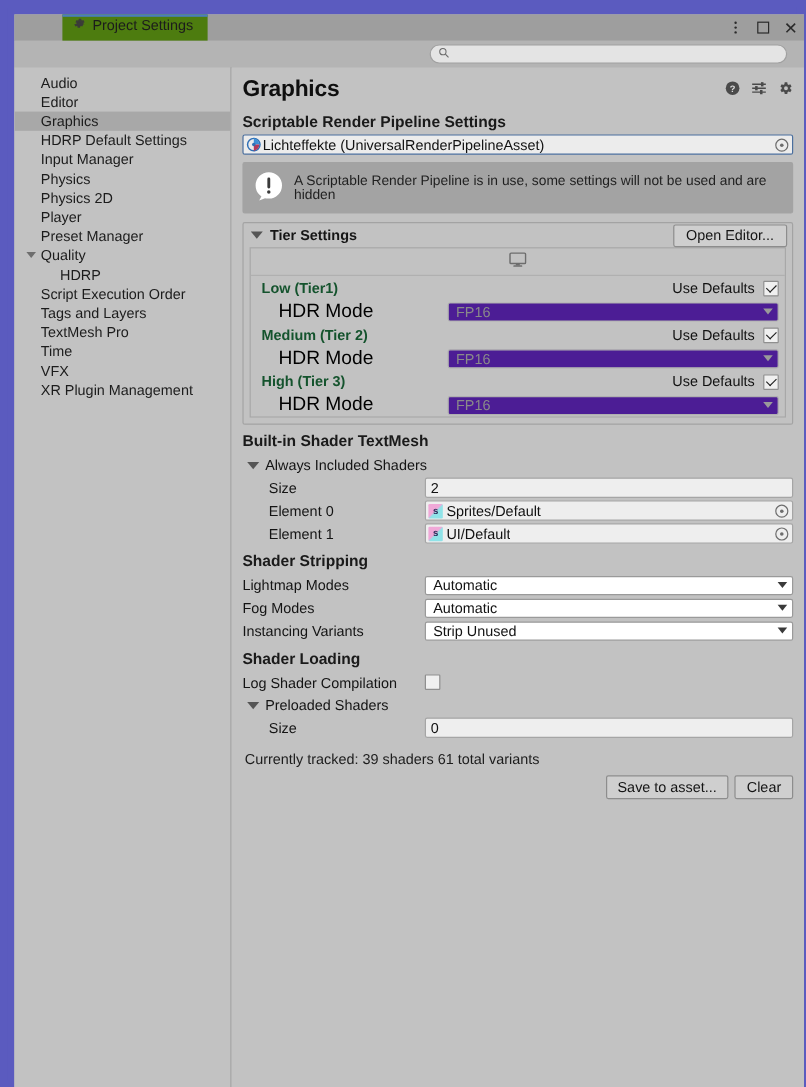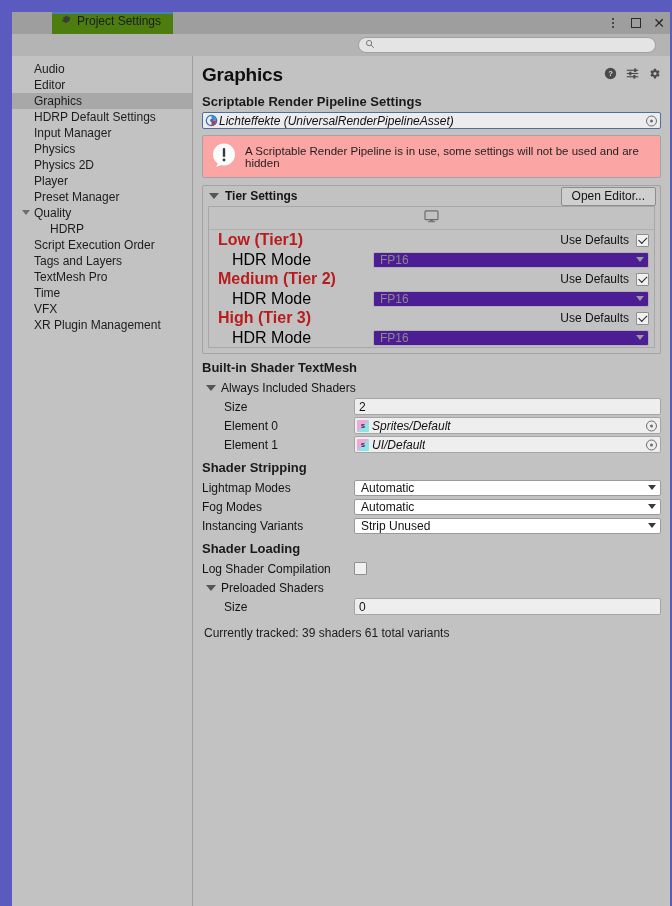--- a/index.html
+++ b/index.html
@@ -199,21 +199,21 @@
     border-radius: 2px;
     box-sizing: border-box;
     display: flex;
     align-items: center;
     padding: 0 0 0 2px;
     font-size: 12px;
     color: #111;
     cursor: pointer;
     position: relative;
   }
-  .object-field .obj-label { white-space: nowrap; overflow: hidden; font-style: italic; }
+  .object-field .obj-label { white-space: nowrap; overflow: hidden; }
   .obj-picker {
     position: absolute;
     right: 3px; top: 50%;
     transform: translateY(-50%);
     width: 11px; height: 11px;
     border: 1.4px solid #6d6d6d;
     border-radius: 50%;
     box-sizing: border-box;
     display: flex; align-items: center; justify-content: center;
   }
@@ -235,21 +235,21 @@
     display: flex; align-items: center; justify-content: center;
     font-size: 8px;
     font-weight: bold;
     color: #2b2b5a;
     line-height: 1;
   }
 
   
   .helpbox {
     margin-top: 6px;
-    background: #fca5a5;
+    background: #a3a3a3;
     border: 1px solid #a3a3a3;
     border-radius: 2px;
     display: flex;
     align-items: center;
     gap: 8px;
     padding: 6px 8px;
     box-sizing: border-box;
     min-height: 38px;
   }
   .helpbox .msg { font-size: 11.5px; color: #1f1f1f; }
@@ -305,21 +305,21 @@
     border-bottom: 1px solid #b0b0b0;
   }
   .tier-row {
     display: flex;
     align-items: center;
     justify-content: space-between;
     height: 20px;
     padding: 0 5px 0 9px;
     box-sizing: border-box;
   }
-  .tier-name { font-size: 16px; font-weight: bold; color: #b91c1c; }
+  .tier-name { font-size: 12px; font-weight: bold; color: #14532d; }
   .tier-right { display: flex; align-items: flex-end; gap: 7px; }
   .use-defaults-label { font-size: 12px; color: #111; }
   .checkbox {
     width: 13px; height: 13px;
     background: #f0f0f0;
     border: 1px solid #8f8f8f;
     border-radius: 1px;
     box-sizing: border-box;
     display: flex; align-items: center; justify-content: center;
     cursor: pointer;
@@ -685,17 +685,21 @@
         </div>
         <div class="foldout-row">
           <span class="foldout-tri"></span>
           <span class="foldout-label">Preloaded Shaders</span>
         </div>
         <div class="prop-row">
           <span class="prop-label indent2">Size</span>
           <span class="text-field">0</span>
         </div>
         <div class="status-text">Currently tracked: 39 shaders 61 total variants</div>
+        <div class="button-row">
+          <button class="action-button">Save to asset...</button>
+          <button class="action-button">Clear</button>
+        </div>
 
       </div>
     </div>
   </div>
 </div>
 
 </body></html>

